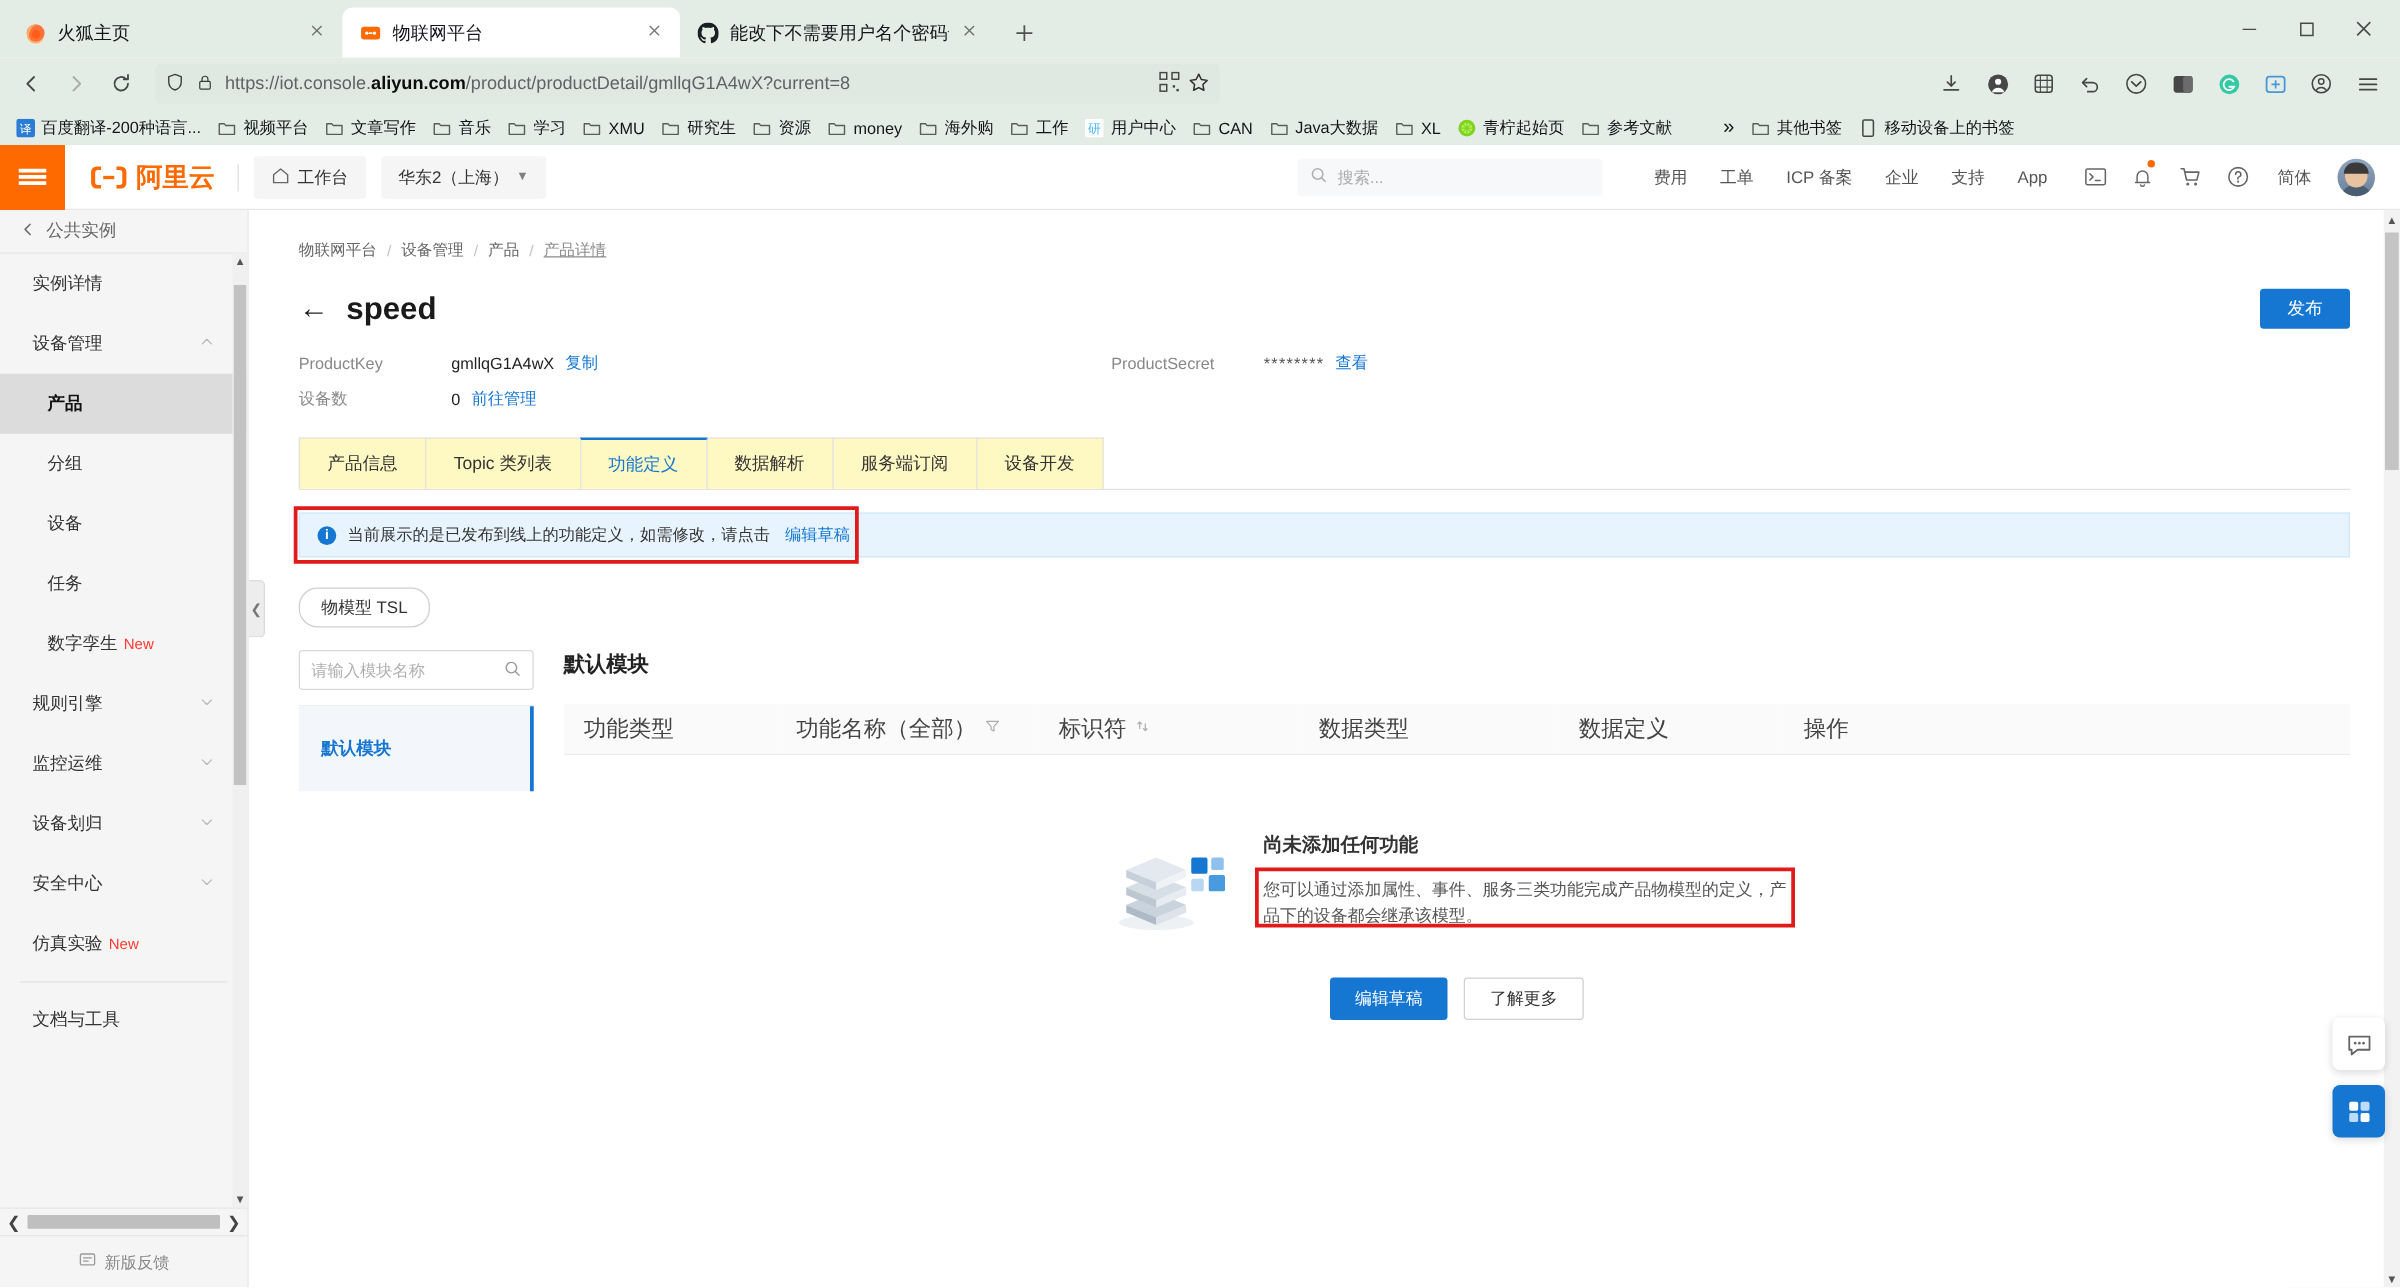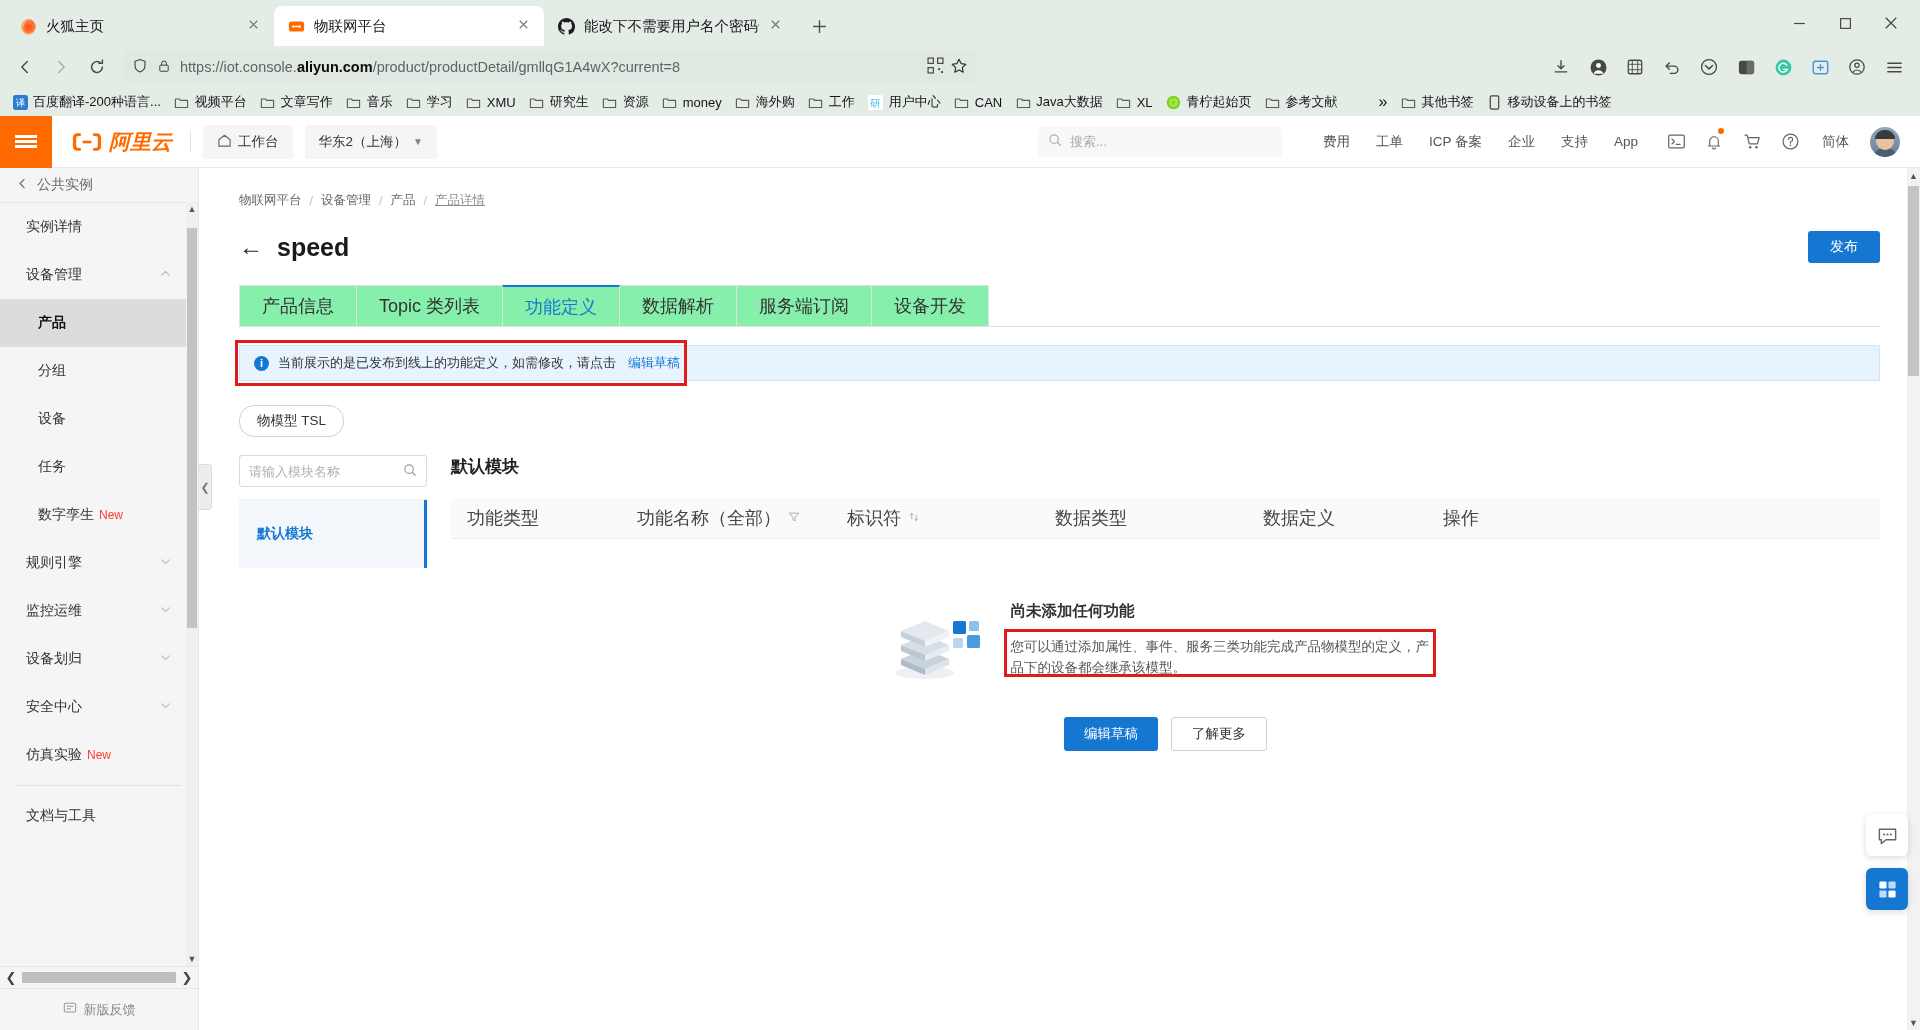--- a/index.html
+++ b/index.html
@@ -168,22 +168,22 @@
   .meta-col.c1 { width: 650px; }
   .meta-row { display: flex; align-items: center; font-size: 13px; }
   .meta-label { width: 122px; color: #888; }
   .meta-val { color: #222; }
   .meta-link { color: #1677d2; margin-left: 9px; cursor: pointer; }
   .meta-sec { color: #555; letter-spacing: 1px; }
 
   .tabs { display: flex; margin-top: 22px; border-bottom: 1px solid #e2e2e2; }
   .tab-item {
     height: 41px; padding: 0 22px; display: flex; align-items: center; justify-content: center;
-    font-size: 18px; color: #333; border: 1px solid #e2e2e2; border-bottom: none;
-    background: #86efac; margin-right: -1px; cursor: pointer; white-space: nowrap;
+    font-size: 14px; color: #333; border: 1px solid #e2e2e2; border-bottom: none;
+    background: #fef9c3; margin-right: -1px; cursor: pointer; white-space: nowrap;
   }
   .tab-item.active { color: #1677d2; border-top: 2px solid #1677d2; position: relative; z-index: 2; }
 
   .notice-wrap { margin-top: 18px; position: relative; }
   .notice {
     background: #e8f4fd; border: 1px solid #cfe7fb; height: 36px;
     display: flex; align-items: center; gap: 9px; padding: 0 14px; font-size: 13px; color: #333;
   }
   .notice .info-ico {
     width: 15px; height: 15px; border-radius: 50%; background: #1677d2; color: #fff;
@@ -625,21 +625,21 @@
             <span></span>
             <span></span>
           </div>
       </div>
       <div class="logo">
         <svg width="30" height="24" viewBox="0 0 34 26" style="margin-right:7px;">
           <path d="M10 3H6a5 5 0 0 0-5 5v10a5 5 0 0 0 5 5h4v-3.3H7.2a2.5 2.5 0 0 1-2.5-2.5V8.8a2.5 2.5 0 0 1 2.5-2.5H10z" fill="#ff6a00"></path>
           <path d="M24 3h4a5 5 0 0 1 5 5v10a5 5 0 0 1-5 5h-4v-3.3h2.8a2.5 2.5 0 0 0 2.5-2.5V8.8a2.5 2.5 0 0 0-2.5-2.5H24z" fill="#ff6a00"></path>
           <rect x="12" y="11.5" width="10" height="3" fill="#ff6a00"></rect>
         </svg>
-        <span style="font-size:21px;font-weight:bold;color:#ff6a00;font-style:italic;">阿里云</span>
+        <span style="font-size:21px;font-weight:bold;color:#ff6a00;">阿里云</span>
       </div>
       <div class="hdivider"></div>
       <div class="hbtn">
         <span>
           <svg width="15" height="15" viewBox="0 0 16 16">
               <path d="M2 7.2L8 2.4l6 4.8V14H2z" fill="none" stroke="#666" stroke-width="1.2" stroke-linejoin="round"></path>
             </svg>
         </span>
         <span>工作台</span>
       </div>
@@ -822,20 +822,41 @@
             <span class="sep">/</span>
             <span class="cur">产品详情</span>
           </div>
 
           <div class="page-title-row">
             <span class="back-arrow">←</span>
             <span class="page-title">speed</span>
             <button class="publish-btn">发布</button>
           </div>
 
+          <div class="meta-grid">
+            <div class="meta-col c1">
+              <div class="meta-row">
+                <span class="meta-label">ProductKey</span>
+                <span class="meta-val">gmllqG1A4wX</span>
+                <span class="meta-link">复制</span>
+              </div>
+              <div class="meta-row">
+                <span class="meta-label">设备数</span>
+                <span class="meta-val">0</span>
+                <span class="meta-link">前往管理</span>
+              </div>
+            </div>
+            <div class="meta-col">
+              <div class="meta-row">
+                <span class="meta-label">ProductSecret</span>
+                <span class="meta-sec">********</span>
+                <span class="meta-link">查看</span>
+              </div>
+            </div>
+          </div>
 
           <div class="tabs">
             <div class="tab-item">产品信息</div>
             <div class="tab-item">Topic 类列表</div>
             <div class="tab-item active">功能定义</div>
             <div class="tab-item">数据解析</div>
             <div class="tab-item">服务端订阅</div>
             <div class="tab-item">设备开发</div>
           </div>
 

